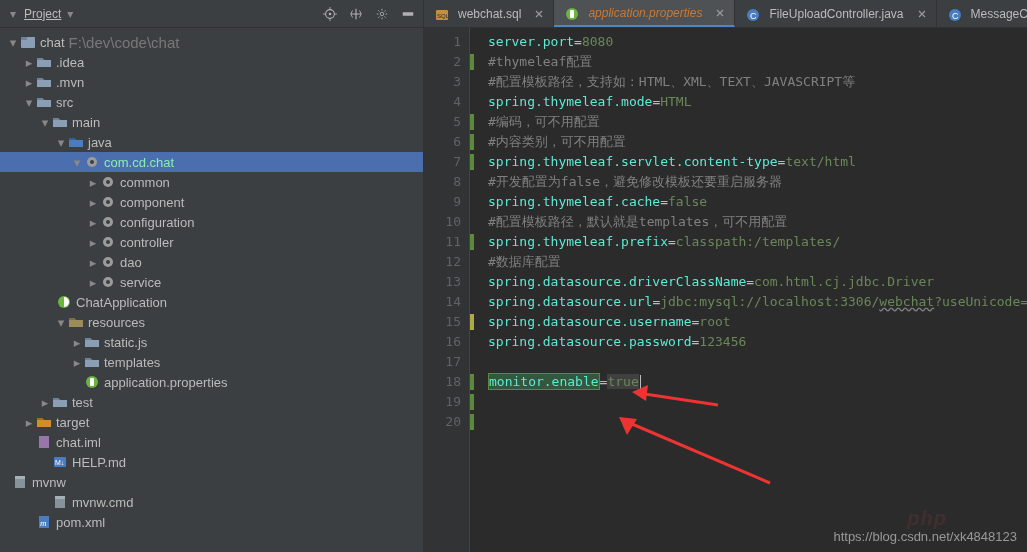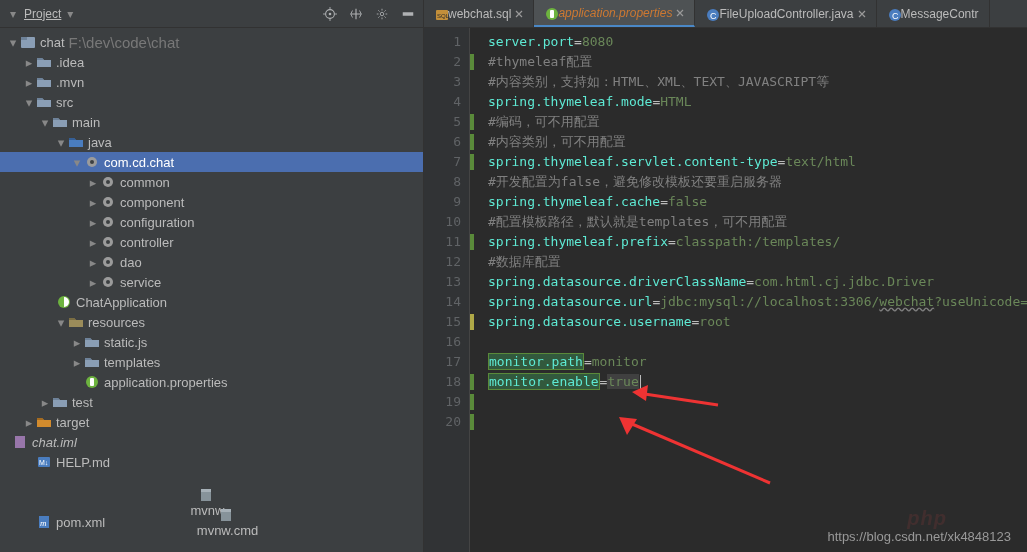--- a/index.html
+++ b/index.html
@@ -37,38 +37,38 @@
   padding-right: 8px;
   cursor: pointer;
   white-space: nowrap;
 }
 .tree-row.selected { background: #4b6eaf; color: #ffffff; }
 .chevron { width: 10px; display: inline-flex; justify-content: center; color: #888; margin-right: 2px; }
 .chevron.empty { visibility: hidden; }
 .node-icon { width: 16px; height: 16px; margin-right: 4px; display: inline-flex; align-items: center; justify-content: center; }
 .node-label { color: #bbbbbb; }
 .node-path { color: #787878; margin-left: 4px; font-size: 15px; }
-.tree-row.selected .node-label { color: #ffffff; }
+.tree-row.selected .node-label { color: #86efac; }
 .orange-folder svg path:first-child { fill: #d28b2d; }
 
 .tabs {
   height: 28px;
   background: #3c3f41;
   display: flex;
   align-items: stretch;
   border-bottom: 1px solid #323232;
   overflow: hidden;
 }
 .tab {
   display: flex;
   align-items: center;
   padding: 0 10px;
   border-right: 1px solid #323232;
   cursor: pointer;
-  gap: 0;
+  gap: 10px;
   color: #bbbbbb;
 }
 .tab.active { background: #4e5254; border-bottom: 2px solid #4a88c7; color: #bbbbbb; }
 .tab-icon { width: 14px; height: 14px; }
 .tab-close { width: 8px; height: 8px; margin-left: 4px; }
 .tab-label.highlight { color: #cc7832; font-style: italic; }
 
 .code-area { flex: 1; display: flex; overflow: hidden; background: #2b2b2b; font-family: "Consolas", "Menlo", monospace; font-size: 13px; }
 .gutter { width: 46px; background: #313335; color: #606366; text-align: right; padding: 4px 8px 4px 0; border-right: 1px solid #444; }
 .gutter div { height: 20px; line-height: 20px; }
@@ -84,21 +84,21 @@
 .tok-eq { color: #bbbbbb; }
 .hl-bg { background: #404040; }
 .hl-occ { background: #32593d; border: 1px solid #5a8a3a; padding: 0 0; }
 .caret { display:inline-block; width:1px; height:16px; background:#bbbbbb; vertical-align: middle; margin-left: 1px; }
 .underline-err { text-decoration: underline wavy #808080; }
 
 .arrow { position: absolute; pointer-events: none; }
 .arrow-head { fill: #e33; }
 .arrow-line { stroke: #e33; stroke-width: 3; }
 
-.watermark { position: absolute; right: 16px; bottom: 8px; color: #999; font-size: 13px; pointer-events: none; z-index: 5; }
+.watermark { position: absolute; right: 10px; bottom: 8px; color: #999; font-size: 13px; pointer-events: none; z-index: 5; }
 .php-wm { position:absolute; right:80px; bottom:22px; color:#d44; font-size:20px; font-weight:bold; opacity:0.12; font-style:italic; letter-spacing:1px; pointer-events:none; }
 </style>
 </head>
 <body>
 
 <div class="container">
   <div class="sidebar">
     <div class="project-header">
       <span class="chevron">▾</span>
       <span class="title">Project</span>
@@ -317,50 +317,50 @@
         <div class="tree-row" style="padding-left: 24px;">
           <span class="chevron">▸</span>
           <span class="node-icon orange-folder">
             <svg viewBox="0 0 16 16" width="16" height="16">
               <path d="M1 4h5l2 2h7v7H1z" fill="#d28b2d"></path>
               <path d="M1 4h5l2 2H1z" fill="#a56b1f"></path>
             </svg>
           </span>
           <span class="node-label">target</span>
         </div>
-        <div class="tree-row" style=" font-style: italic;">
+        <div class="tree-row" style="padding-left: 24px;">
           <span class="chevron empty">▸</span>
           <span class="node-icon">
             <svg viewBox="0 0 16 16" width="16" height="16">
               <rect x="3" y="2" width="10" height="12" fill="#9876aa"></rect>
             </svg>
           </span>
           <span class="node-label">chat.iml</span>
         </div>
-        <div class="tree-row" style="padding-left: 24px;">
+        <div class="tree-row" style="padding-left: 40px;">
           <span class="chevron empty">▸</span>
           <span class="node-icon">
             <svg viewBox="0 0 16 16" width="16" height="16">
               <rect x="2" y="3" width="12" height="10" rx="1" fill="#4a7dbf"></rect>
               <text x="3" y="11" font-size="7" fill="#fff" font-family="Arial">M↓</text>
             </svg>
           </span>
           <span class="node-label">HELP.md</span>
         </div>
-        <div class="tree-row" style=" flex-direction: column;">
+        <div class="tree-row" style="">
           <span class="chevron empty">▸</span>
           <span class="node-icon">
             <svg viewBox="0 0 16 16" width="16" height="16">
               <rect x="3" y="2" width="10" height="12" fill="#87939a"></rect>
               <rect x="3" y="2" width="10" height="3" fill="#a6b0b7"></rect>
             </svg>
           </span>
           <span class="node-label">mvnw</span>
         </div>
-        <div class="tree-row" style="padding-left: 40px; flex-direction: column;">
+        <div class="tree-row" style="padding-left: 40px;">
           <span class="chevron empty">▸</span>
           <span class="node-icon">
             <svg viewBox="0 0 16 16" width="16" height="16">
               <rect x="3" y="2" width="10" height="12" fill="#87939a"></rect>
               <rect x="3" y="2" width="10" height="3" fill="#a6b0b7"></rect>
             </svg>
           </span>
           <span class="node-label">mvnw.cmd</span>
         </div>
         <div class="tree-row" style="padding-left: 24px;">
@@ -458,35 +458,35 @@
           <div class="ind-yellow"></div>
           <div></div>
           <div></div>
           <div class="ind-green"></div>
           <div class="ind-green"></div>
           <div class="ind-green"></div>
         </div>
       <div class="code-lines" id="code">
         <div class="code-line"><span class="tok-key">server.port</span><span class="tok-eq">=</span><span class="tok-val">8080</span></div>
           <div class="code-line"><span class="tok-comment">#thymeleaf配置</span></div>
-          <div class="code-line"><span class="tok-comment">#内容类别，支持如：HTML、XML、TEXT、JAVASCRIPT等</span></div>
+          <div class="code-line"><span class="tok-comment">#配置模板路径，支持如：HTML、XML、TEXT、JAVASCRIPT等</span></div>
           <div class="code-line"><span class="tok-key">spring.thymeleaf.mode</span><span class="tok-eq">=</span><span class="tok-val">HTML</span></div>
           <div class="code-line"><span class="tok-comment">#编码，可不用配置</span></div>
           <div class="code-line"><span class="tok-comment">#内容类别，可不用配置</span></div>
           <div class="code-line"><span class="tok-key">spring.thymeleaf.servlet.content-type</span><span class="tok-eq">=</span><span class="tok-val">text/html</span></div>
           <div class="code-line"><span class="tok-comment">#开发配置为false，避免修改模板还要重启服务器</span></div>
           <div class="code-line"><span class="tok-key">spring.thymeleaf.cache</span><span class="tok-eq">=</span><span class="tok-val">false</span></div>
           <div class="code-line"><span class="tok-comment">#配置模板路径，默认就是templates，可不用配置</span></div>
           <div class="code-line"><span class="tok-key">spring.thymeleaf.prefix</span><span class="tok-eq">=</span><span class="tok-val">classpath:/templates/</span></div>
           <div class="code-line"><span class="tok-comment">#数据库配置</span></div>
           <div class="code-line"><span class="tok-key">spring.datasource.driverClassName</span><span class="tok-eq">=</span><span class="tok-val">com.html.cj.jdbc.Driver</span></div>
           <div class="code-line"><span class="tok-key">spring.datasource.url</span><span class="tok-eq">=</span><span class="tok-val">jdbc:mysql://localhost:3306/</span><span class="tok-val underline-err">webchat</span><span class="tok-val">?useUnicode=true&amp;zero</span></div>
           <div class="code-line"><span class="tok-key">spring.datasource.username</span><span class="tok-eq">=</span><span class="tok-val">root</span></div>
+          <div class="code-line"><span class="tok-key">spring.datasource.password</span><span class="tok-eq">=</span><span class="tok-val">123456</span></div>
           <div class="code-line"></div>
-          <div class="code-line"><span class="tok-key hl-occ">monitor.path</span><span class="tok-eq">=</span><span class="tok-val">monitor</span></div>
           <div class="code-line"><span class="tok-key hl-occ">monitor.enable</span><span class="tok-eq">=</span><span class="tok-val hl-bg">true</span><span class="caret"></span></div>
           <svg class="arrow" style="left:150px; top:355px; width:90px; height:30px;" viewBox="0 0 90 30">
             <line class="arrow-line" x1="88" y1="22" x2="8" y2="10"></line>
             <polygon class="arrow-head" points="2,9 18,2 16,18"></polygon>
           </svg>
         <svg class="arrow" style="left:135px; top:385px; width:160px; height:80px;" viewBox="0 0 160 80">
             <line class="arrow-line" x1="155" y1="70" x2="10" y2="8"></line>
             <polygon class="arrow-head" points="4,4 22,6 12,22"></polygon>
           </svg>
       </div>

